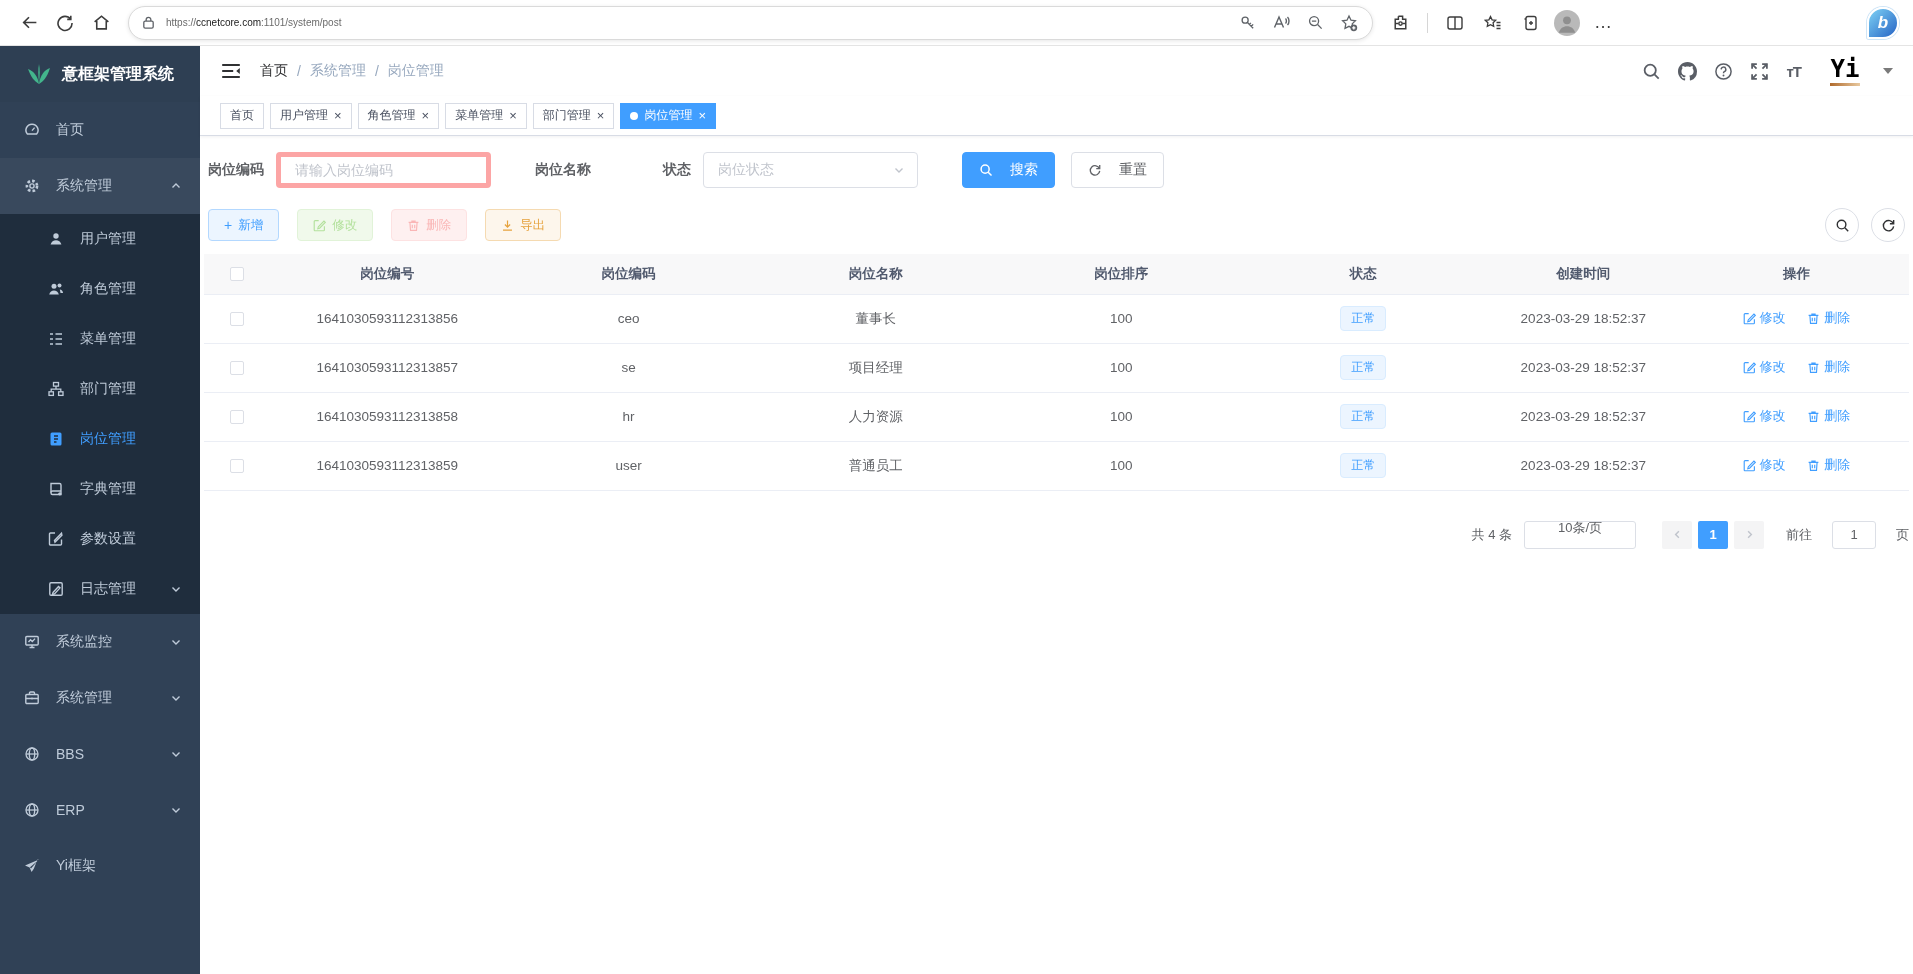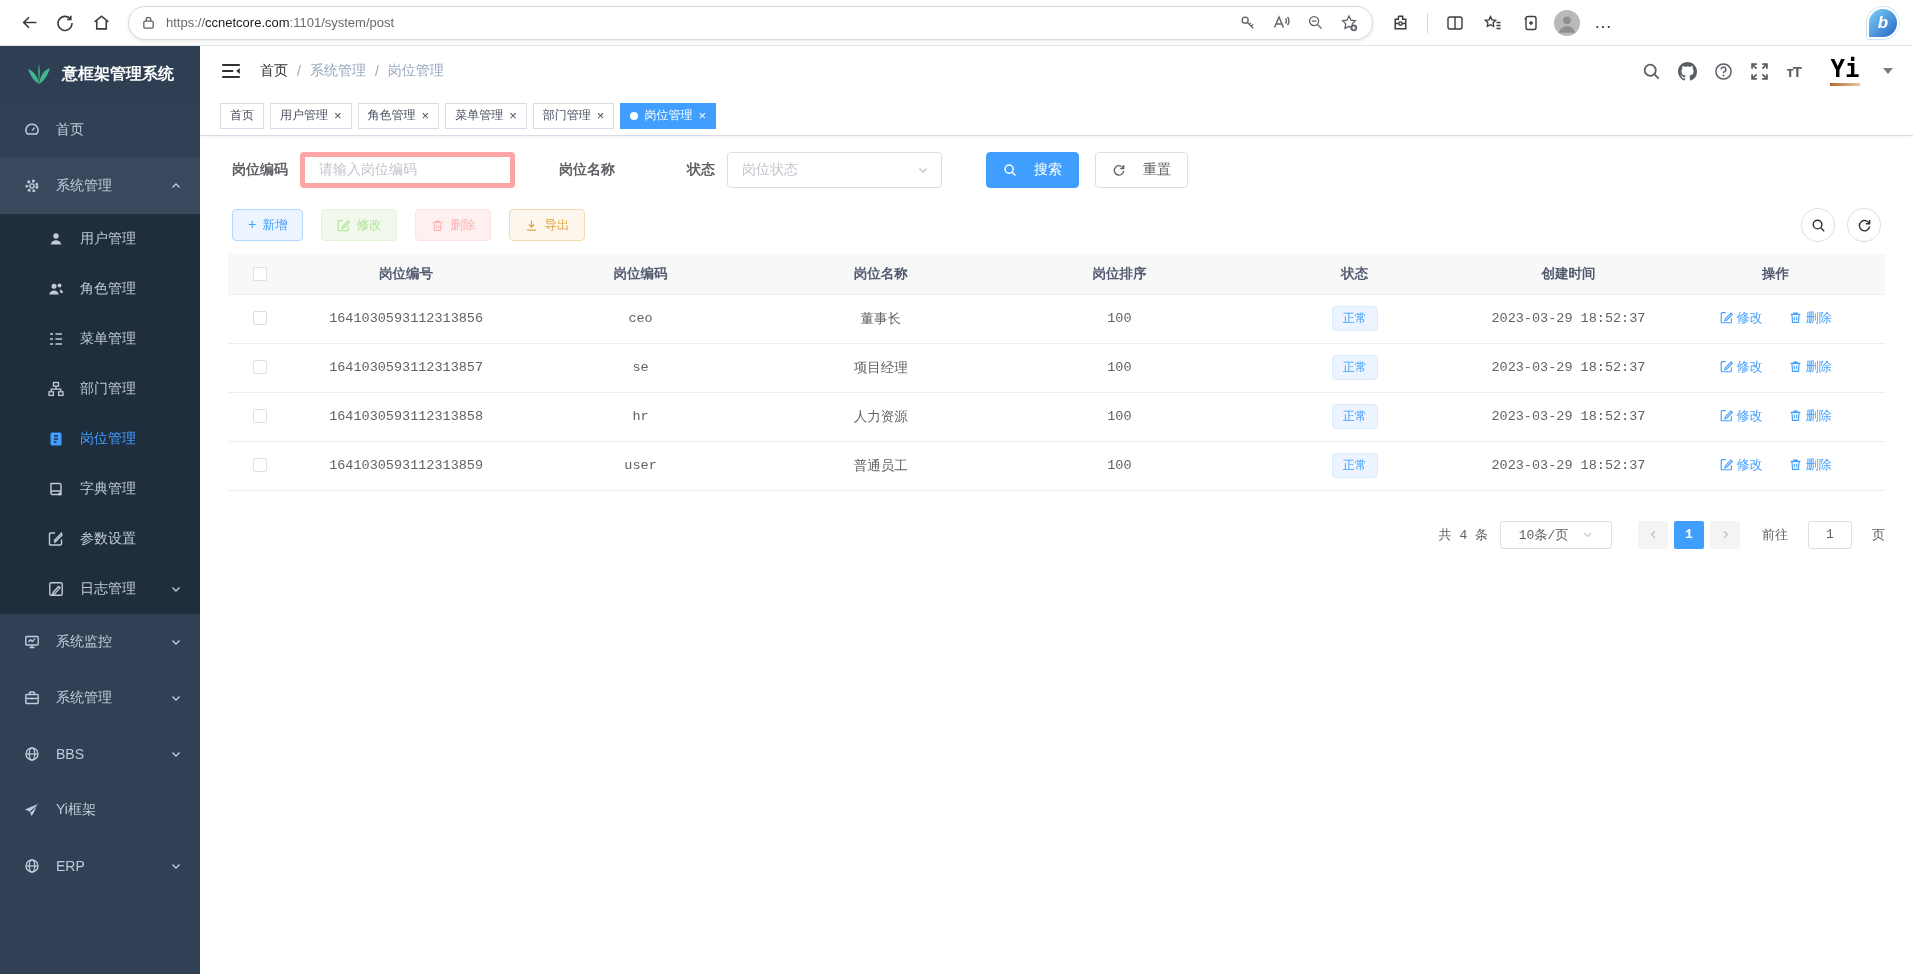--- a/index.html
+++ b/index.html
@@ -8,21 +8,21 @@
   svg { display:block; }
 
   
   .browser-bar { height:46px; background:#fff; border-bottom:1px solid #e4e4e4;
     display:flex; align-items:center; padding:0 14px; gap:6px; }
   .bicon { width:30px; height:30px; border-radius:5px; display:flex; align-items:center;
     justify-content:center; color:#3c3c3c; cursor:pointer; flex:none; }
   .url-pill { width:1245px; height:34px; border-radius:17px; background:#fff;
     border:1px solid #dadada; box-shadow:0 1px 4px rgba(0,0,0,.10);
     display:flex; align-items:center; padding:0 8px 0 12px; margin:0 6px; }
-  .url-text { font-size:13px; color:#6b6b6b; margin-left:10px; white-space:nowrap; }
+  .url-text { font-size:10px; color:#6b6b6b; margin-left:10px; white-space:nowrap; }
   .url-text .host { color:#1b1b1b; }
   .pill-icons { margin-left:auto; display:flex; align-items:center; gap:4px; }
   .chrome-right { display:flex; align-items:center; gap:8px; flex:1; }
   .chrome-divider { width:1px; height:20px; background:#d6d6d6; margin:0 4px; }
   .profile-circle { width:26px; height:26px; border-radius:50%; background:#b9b9b9;
     display:flex; align-items:center; justify-content:center; color:#8b8b8b; overflow:hidden; }
   .copilot { margin-left:auto; width:32px; height:32px; border-radius:50% 50% 50% 6%;
     background:linear-gradient(135deg,#7ed2f5,#2563c4); border:2px solid #fff;
     box-shadow:0 0 0 1px #cfe5f7; color:#fff; font-weight:bold; font-size:17px;
     display:flex; align-items:center; justify-content:center; cursor:pointer; font-style:italic; }
@@ -67,21 +67,21 @@
   
   .tags { height:40px; display:flex; align-items:center; gap:6px; padding:0 20px;
     background:#fff; border-bottom:1px solid #d8dce5; box-shadow:0 1px 3px rgba(0,21,41,.06); }
   .tag { height:26px; border:1px solid #d8dce5; background:#fff; color:#495060; font-size:12px;
     display:flex; align-items:center; gap:6px; padding:0 9px; cursor:pointer; white-space:nowrap; }
   .tag .x { font-size:13px; color:inherit; line-height:1; }
   .tag.active { background:#409eff; border-color:#409eff; color:#fff; }
   .tag .dot { width:8px; height:8px; border-radius:50%; background:#fff; }
 
   
-  .content { flex:1; padding:14px 28px 0;font-family:Liberation Mono, monospace; }
+  .content { flex:1; padding:14px 4px 0; }
 
   .filters { display:flex; align-items:center; margin:2px 0 0 4px; }
   .f-group { display:flex; align-items:center; margin-right:44px; }
   .f-label { font-size:14px; font-weight:bold; color:#606266; margin-right:12px; white-space:nowrap; }
   .f-input { width:215px; height:36px; border:5px solid #fca5a5; border-radius:4px;
     padding:0 14px; font-size:14px; color:#606266; outline:none; font-family:inherit; }
   .f-input::placeholder { color:#c0c4cc; }
   .f-select { width:215px; height:36px; border:1px solid #dcdfe6; border-radius:4px;
     padding:0 12px 0 14px; display:flex; align-items:center; justify-content:space-between;
     cursor:pointer; background:#fff; }
@@ -112,21 +112,21 @@
     display:inline-block; cursor:pointer; vertical-align:middle; }
   .status-badge { display:inline-block; padding:3px 10px; font-size:12px; border-radius:4px;
     background:#ecf5ff; border:1px solid #d9ecff; color:#409eff; cursor:default; }
   .op-link { color:#409eff; font-size:13px; display:inline-flex; align-items:center; gap:4px;
     margin:0 9px; cursor:pointer; }
   .op-ic { width:13px; height:13px; }
 
   .pagination { display:flex; justify-content:flex-end; align-items:center; gap:12px;
     margin:30px 0 0; font-size:13px; color:#606266; }
   .pg-select { width:112px; height:28px; border:1px solid #dcdfe6; border-radius:3px;
-    display:flex; align-items:center; justify-content:center; gap:14px; cursor:pointer; color:#606266; }
+    display:flex; align-items:center; justify-content:center; gap:14px; cursor:pointer; color:#606266;flex-direction:column; }
   .pg-group { display:flex; gap:6px; margin-left:14px; }
   .pg-btn { min-width:30px; height:28px; padding:0 4px; border-radius:2px; background:#f4f4f5;
     display:flex; align-items:center; justify-content:center; cursor:pointer; color:#c0c4cc; }
   .pg-btn .pchev { width:11px; height:11px; }
   .pg-btn.active { background:#409eff; color:#fff; font-weight:bold; cursor:default; }
   .pg-goto { display:flex; align-items:center; gap:20px; margin-left:10px; }
   .pg-input { width:44px; height:28px; border:1px solid #dcdfe6; border-radius:3px;
     text-align:center; font-size:13px; color:#606266; outline:none; font-family:inherit; }
 </style>
 </head>
@@ -346,35 +346,35 @@
           <circle cx="8" cy="8" r="6"></circle>
           <ellipse cx="8" cy="8" rx="2.7" ry="6"></ellipse>
           <path d="M2 8h12"></path>
         </svg>
       <span class="lbl">BBS</span>
       <svg class="chev" viewBox="0 0 12 12" fill="none" stroke="currentColor" stroke-width="1.4">
           <path d="M2.5 4.5L6 8l3.5-3.5"></path>
         </svg>
     </div>
     <div class="s-item">
-      <svg class="sicon" viewBox="0 0 16 16" fill="currentColor">
-          <path d="M15 1.5L1 7.6l4.6 1.9L7.6 14l2.2-3.2 3.7-9.3zM6 9.3L13.5 3 7 10.6z"></path>
-        </svg>
-      <span class="lbl">Yi框架</span>
-    </div>
-    <div class="s-item">
       <svg class="sicon" viewBox="0 0 16 16" fill="none" stroke="currentColor" stroke-width="1.3">
           <circle cx="8" cy="8" r="6"></circle>
           <ellipse cx="8" cy="8" rx="2.7" ry="6"></ellipse>
           <path d="M2 8h12"></path>
         </svg>
       <span class="lbl">ERP</span>
       <svg class="chev" viewBox="0 0 12 12" fill="none" stroke="currentColor" stroke-width="1.4">
           <path d="M2.5 4.5L6 8l3.5-3.5"></path>
         </svg>
+    </div>
+    <div class="s-item">
+      <svg class="sicon" viewBox="0 0 16 16" fill="currentColor">
+          <path d="M15 1.5L1 7.6l4.6 1.9L7.6 14l2.2-3.2 3.7-9.3zM6 9.3L13.5 3 7 10.6z"></path>
+        </svg>
+      <span class="lbl">Yi框架</span>
     </div>
   </aside>
 
   <div class="main">
 
     <header class="navbar">
       <span class="hamburger">
         <svg viewBox="0 0 20 20" fill="none" stroke="currentColor" stroke-width="1.8">
             <path d="M2 4.5h16M2 10h10M2 15.5h16"></path>
             <path d="M18 7.2L14.8 10 18 12.8z" fill="currentColor" stroke="none"></path>

